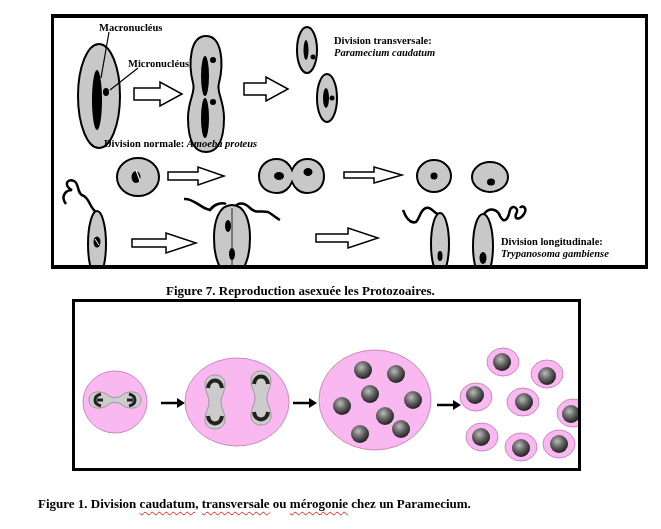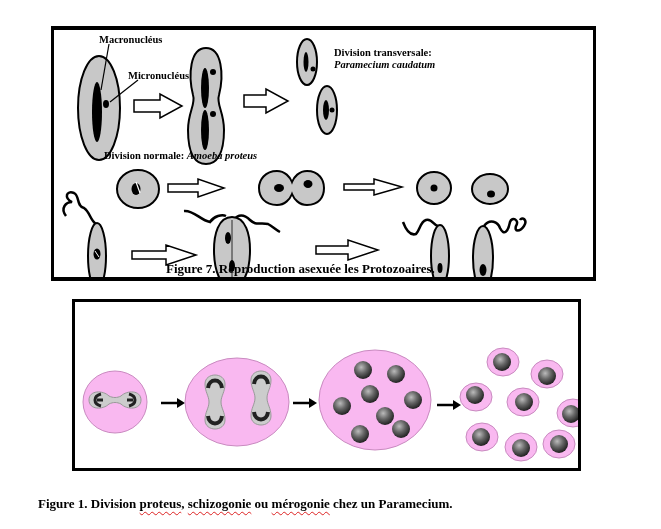--- a/index.html
+++ b/index.html
@@ -1,18 +1,18 @@
 <!DOCTYPE html>
 <html><head>
 <meta charset="utf-8">
 <style>
   html, body { margin: 0; padding: 0; background: #ffffff; }
   body { width: 661px; height: 529px; position: relative; overflow: hidden;
          font-family: "Liberation Serif", serif; color: #000; }
-  .fig7 { position: absolute; left: 51px; top: 26px; width: 545px; height: 255px;
+  .fig7 { position: absolute; left: 51px; top: 14px; width: 597px; height: 255px;
           border-top: 4px solid #000; border-bottom: 4px solid #000;
           border-left: 3px solid #000; border-right: 3px solid #000; box-sizing: border-box; }
   .fig8 { position: absolute; left: 72px; top: 299px; width: 509px; height: 172px;
           border: 3px solid #000; box-sizing: border-box; }
   svg { position: absolute; left: 0; top: 0; }
   .lbl { position: absolute; font-size: 10.5px; font-weight: bold; line-height: 12px; white-space: nowrap; }
   .lbl i { font-style: italic; }
   .caption { position: absolute; font-size: 13px; font-weight: bold; white-space: nowrap; }
   .sq { text-decoration: underline wavy #d22; text-underline-offset: 3px; text-decoration-thickness: 1px; }
 </style>
@@ -105,23 +105,27 @@
 
   <div class="lbl" style="left:45px; top:4px;">Macronucléus</div>
   <div class="lbl" style="left:74px; top:40px;">Micronucléus</div>
   <div class="lbl" style="left:280px; top:17px;">
     <div>Division transversale:</div>
     <div><i>Paramecium caudatum</i></div>
   </div>
   <div class="lbl" style="left:50px; top:120px;">
     <span>Division normale: </span><i>Amoeba proteus</i>
   </div>
+  <div class="lbl" style="left:447px; top:218px;">
+    <div>Division longitudinale:</div>
+    <div><i>Trypanosoma gambiense</i></div>
+  </div>
 </div>
 
-<div class="caption" style="left:166px; top:261px;text-align:right;">Figure 7. Reproduction asexuée les Protozoaires.</div>
+<div class="caption" style="left:166px; top:283px;text-align:right;">Figure 7. Reproduction asexuée les Protozoaires.</div>
 
 <div class="fig8">
   <svg width="503" height="166" viewBox="0 0 503 166">
     <defs>
       <radialGradient id="nuc" cx="0.4" cy="0.35" r="0.65">
         <stop offset="0" stop-color="#bbbbbb"></stop>
         <stop offset="0.5" stop-color="#666666"></stop>
         <stop offset="1" stop-color="#222222"></stop>
       </radialGradient>
     </defs>
@@ -192,14 +196,14 @@
         </g>
       <g>
           <ellipse cx="484" cy="142" rx="16" ry="14" fill="#f9b8f0" stroke="#c98ac0"></ellipse>
           <circle cx="484" cy="142" r="9" fill="url(#nuc)"></circle>
         </g>
     </g>
   </svg>
 </div>
 
 <div class="caption" style="left:38px; top:496px;">
-  <span>Figure 1. Division </span><span class="sq">proteus</span><span>, </span><span class="sq">schizogonie</span><span> ou </span><span class="sq">mérogonie</span><span> chez un Paramecium.</span>
+  <span>Figure 1. Division </span><span class="sq">caudatum</span><span>, </span><span class="sq">transversale</span><span> ou </span><span class="sq">mérogonie</span><span> chez un Paramecium.</span>
 </div>
 
 </body></html>

